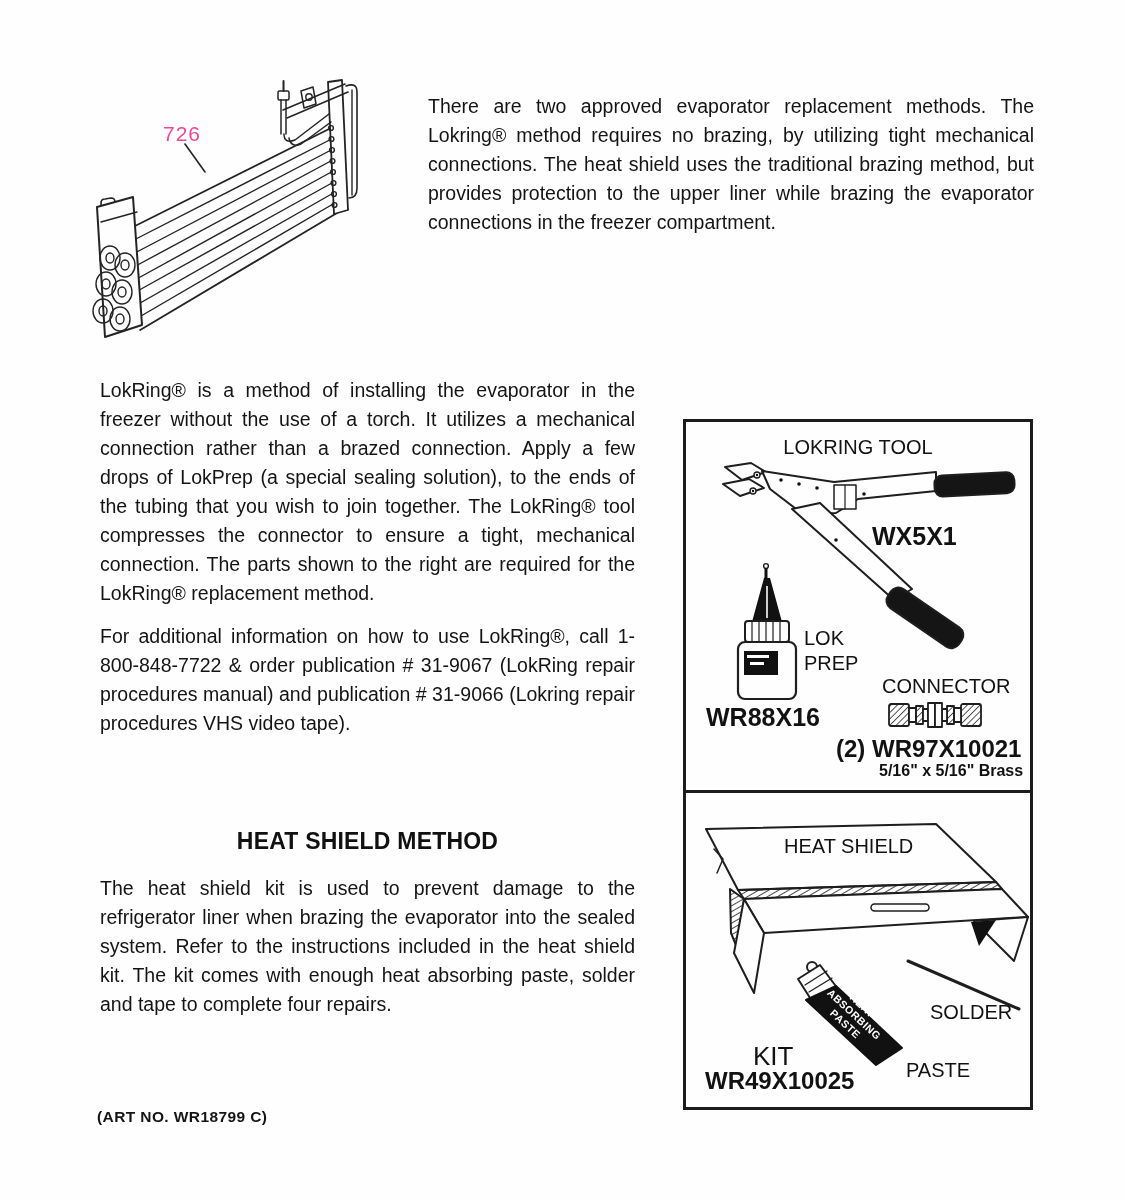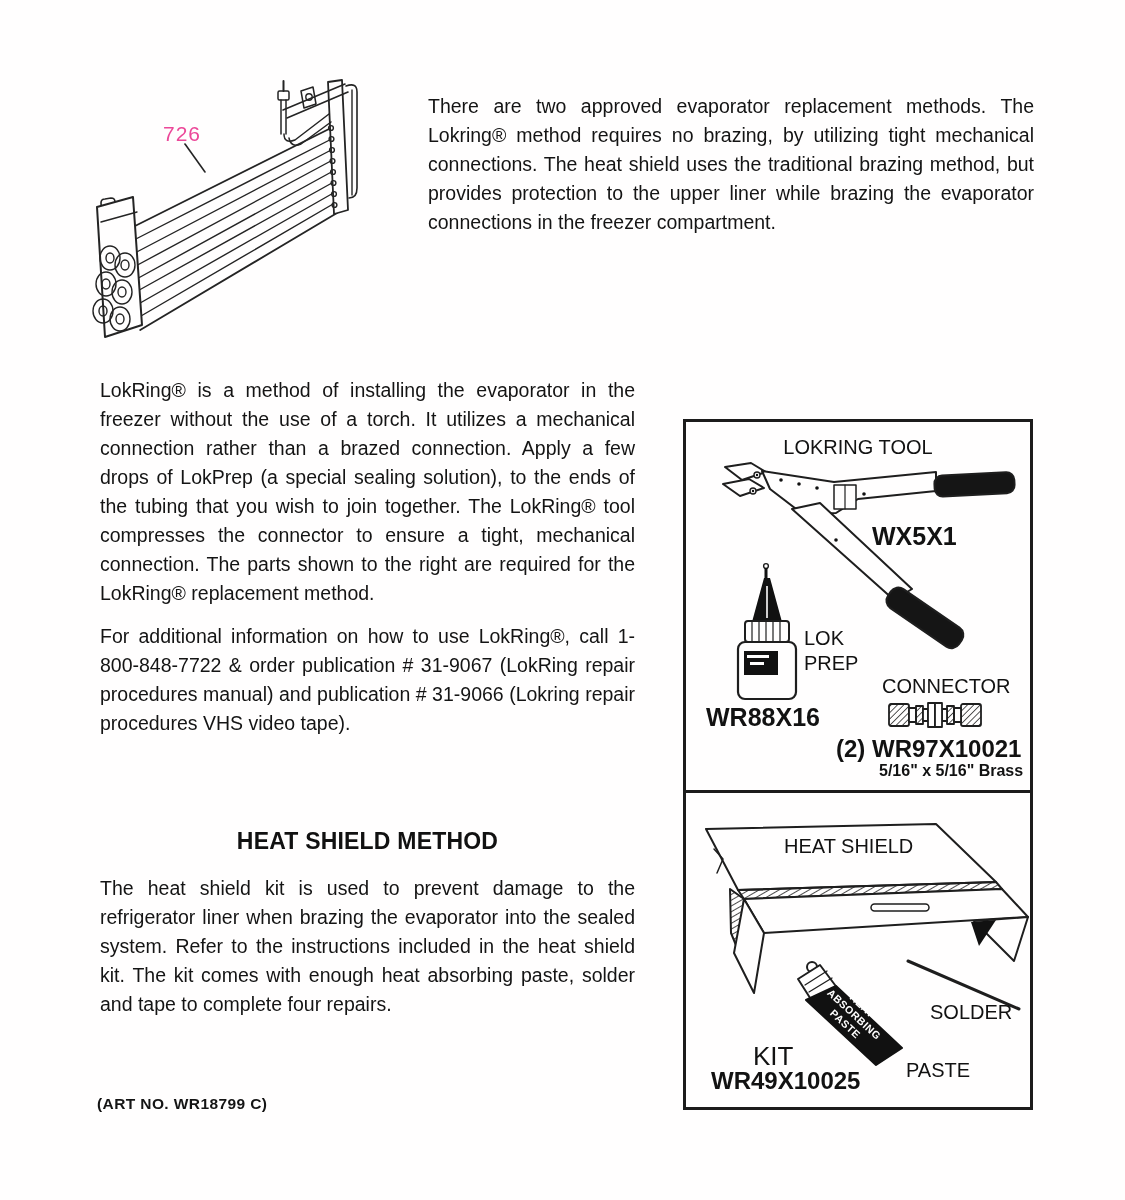--- a/index.html
+++ b/index.html
@@ -51,20 +51,21 @@
     line-height:1.18;
     letter-spacing:.5px;
   }
   .tube-text span{display:block;}
   .art-no{
     font-size:15.5px;
     font-weight:bold;
     letter-spacing:.4px;
     color:#141414;
     white-space:nowrap;
+    margin-top:13px;
   }
   .callout-726{
     font-size:21px;
     color:#ec4899;
     letter-spacing:1px;
   }
 </style>
 </head>
 <body>
 
@@ -257,19 +258,19 @@
       </g>
     </svg>
     <div class="tube-text" style="left:116px;top:203px;">
       <span>HEAT</span>
       <span>ABSORBING</span>
       <span>PASTE</span>
     </div>
     <div class="fig-label" style="left:98px;top:42px;">HEAT SHIELD</div>
     <div class="fig-label" style="left:244px;top:208px;">SOLDER</div>
     <div class="fig-label" style="left:67px;top:248px;font-size:26px;">KIT</div>
-    <div class="fig-label bold" style="left:19px;top:274px;font-size:24px;margin-left:6px;">WR49X10025</div>
+    <div class="fig-label bold" style="left:19px;top:274px;font-size:24px;">WR49X10025</div>
     <div class="fig-label" style="left:220px;top:266px;">PASTE</div>
   </div>
 
   <div class="abs art-no" style="left:97px;top:1095px;">(ART NO. WR18799 C)</div>
 
 </div>
 
 </body></html>

